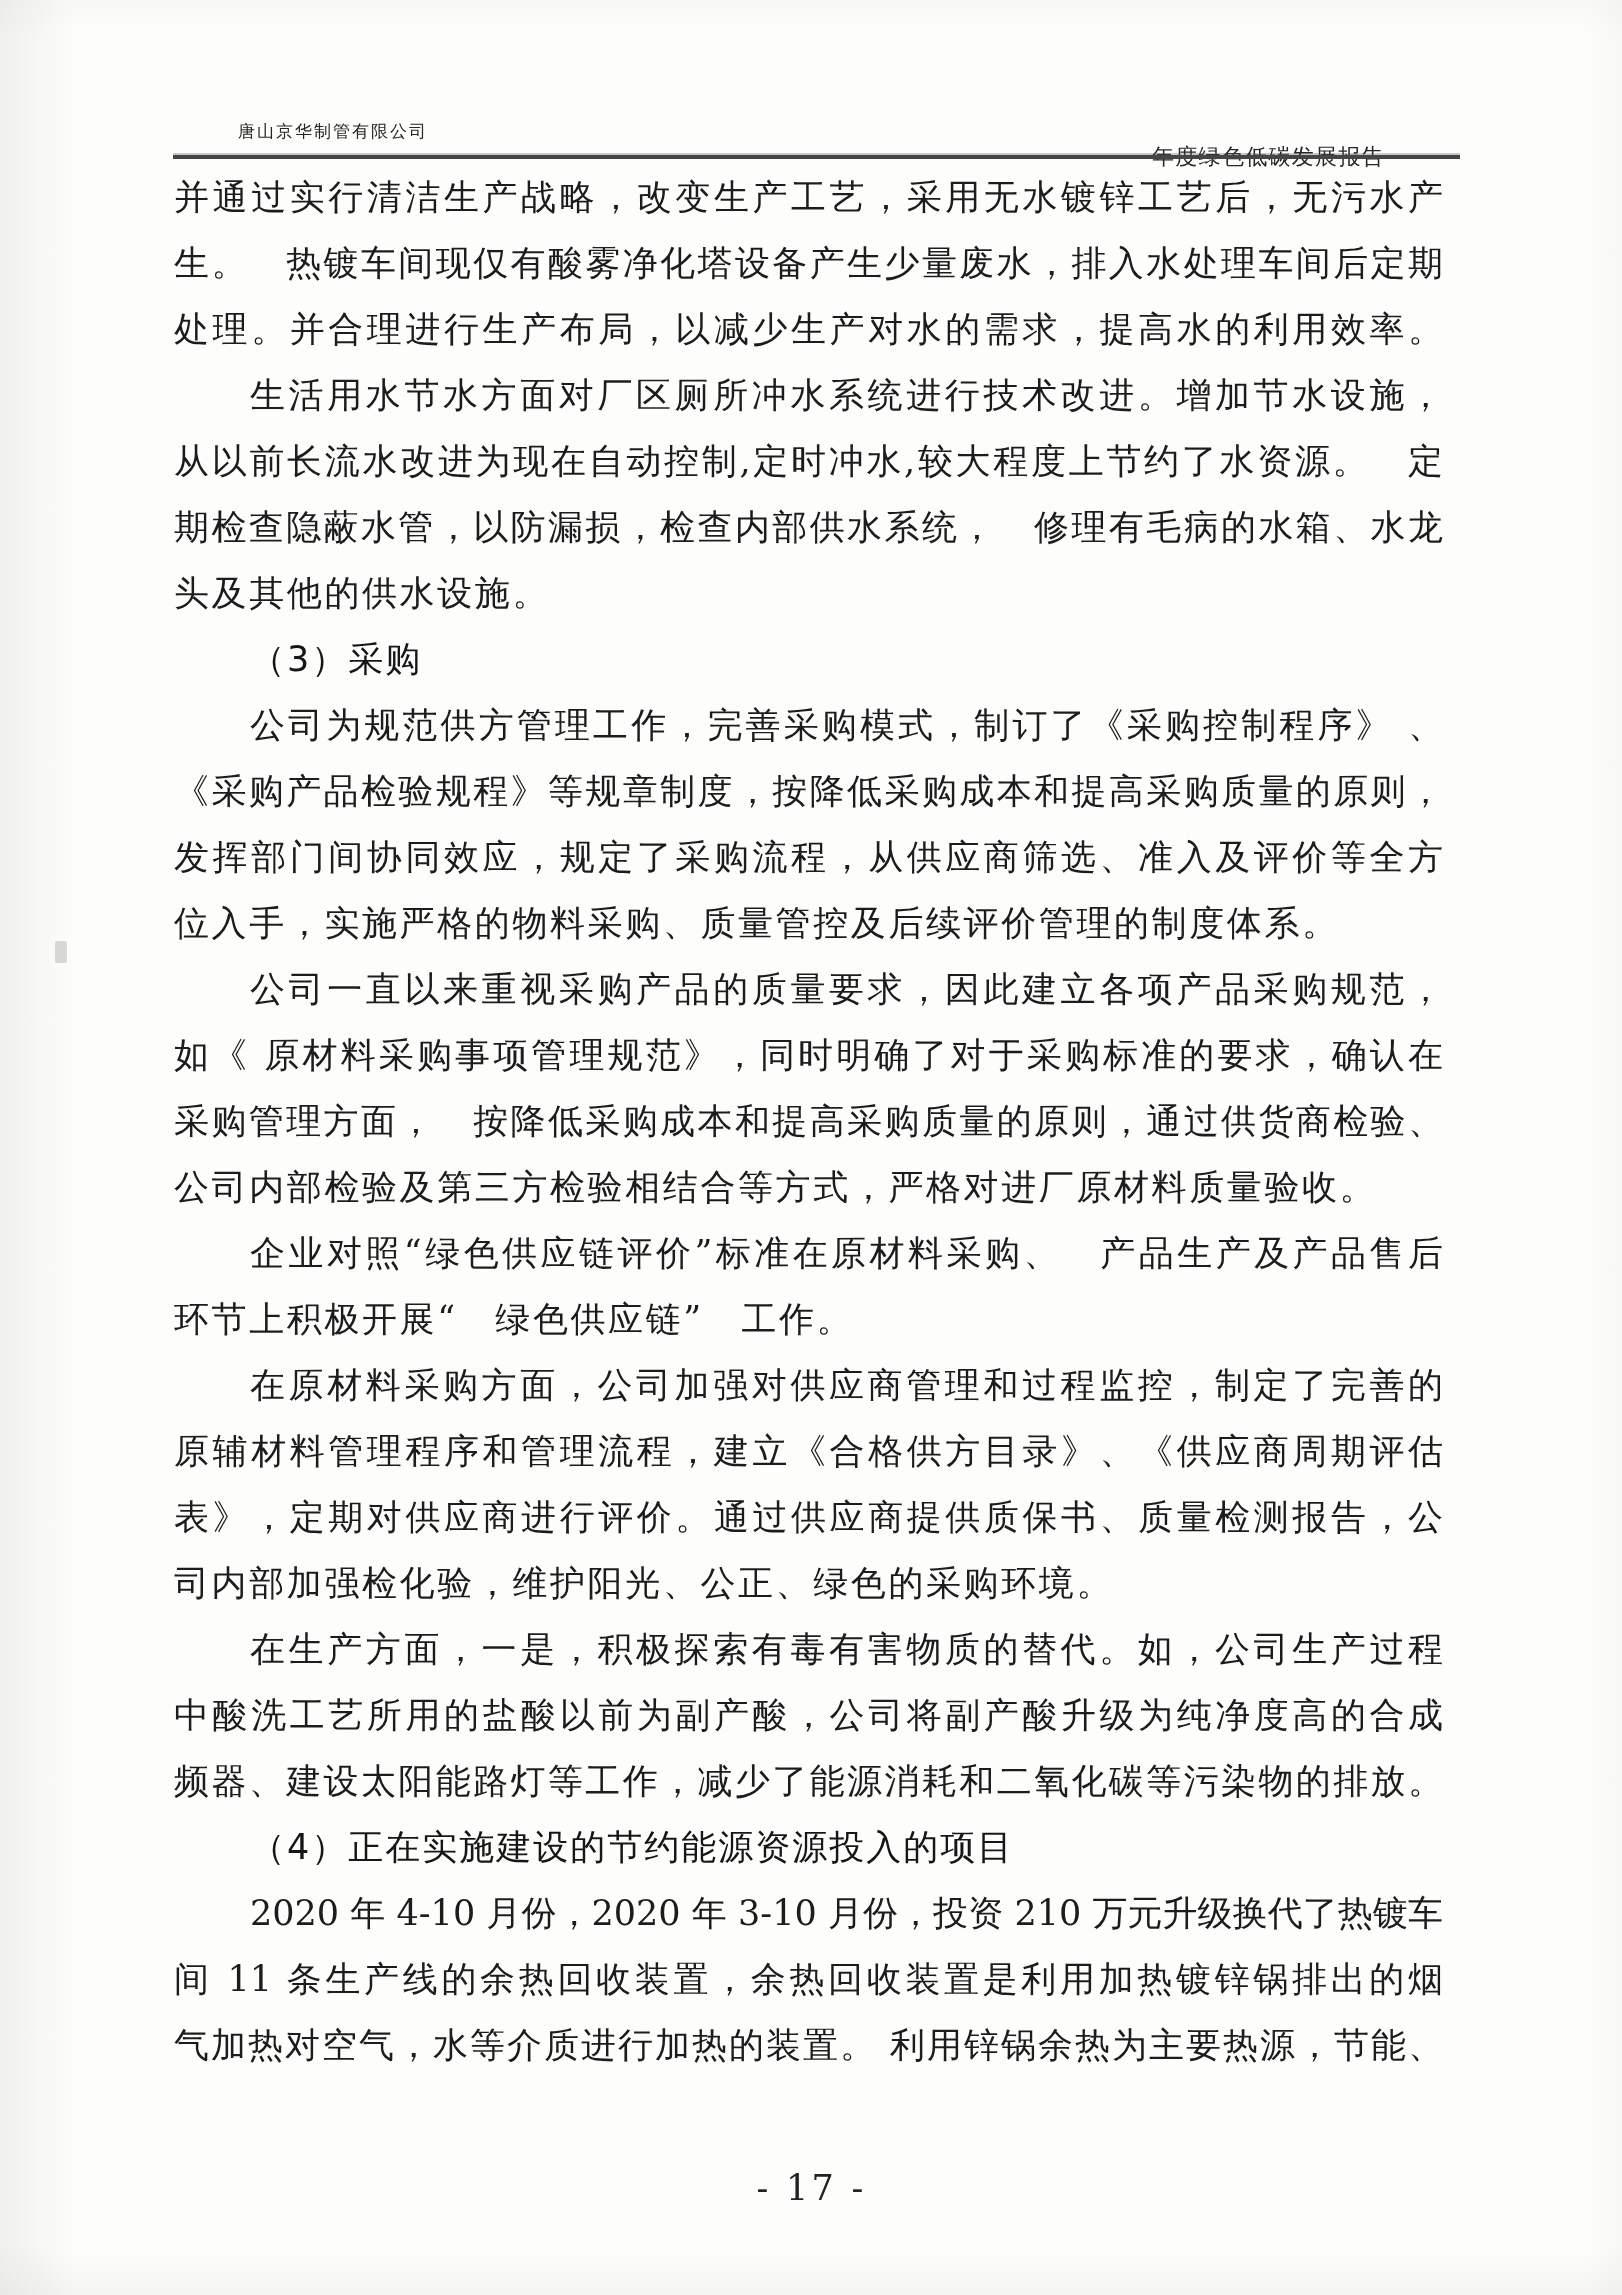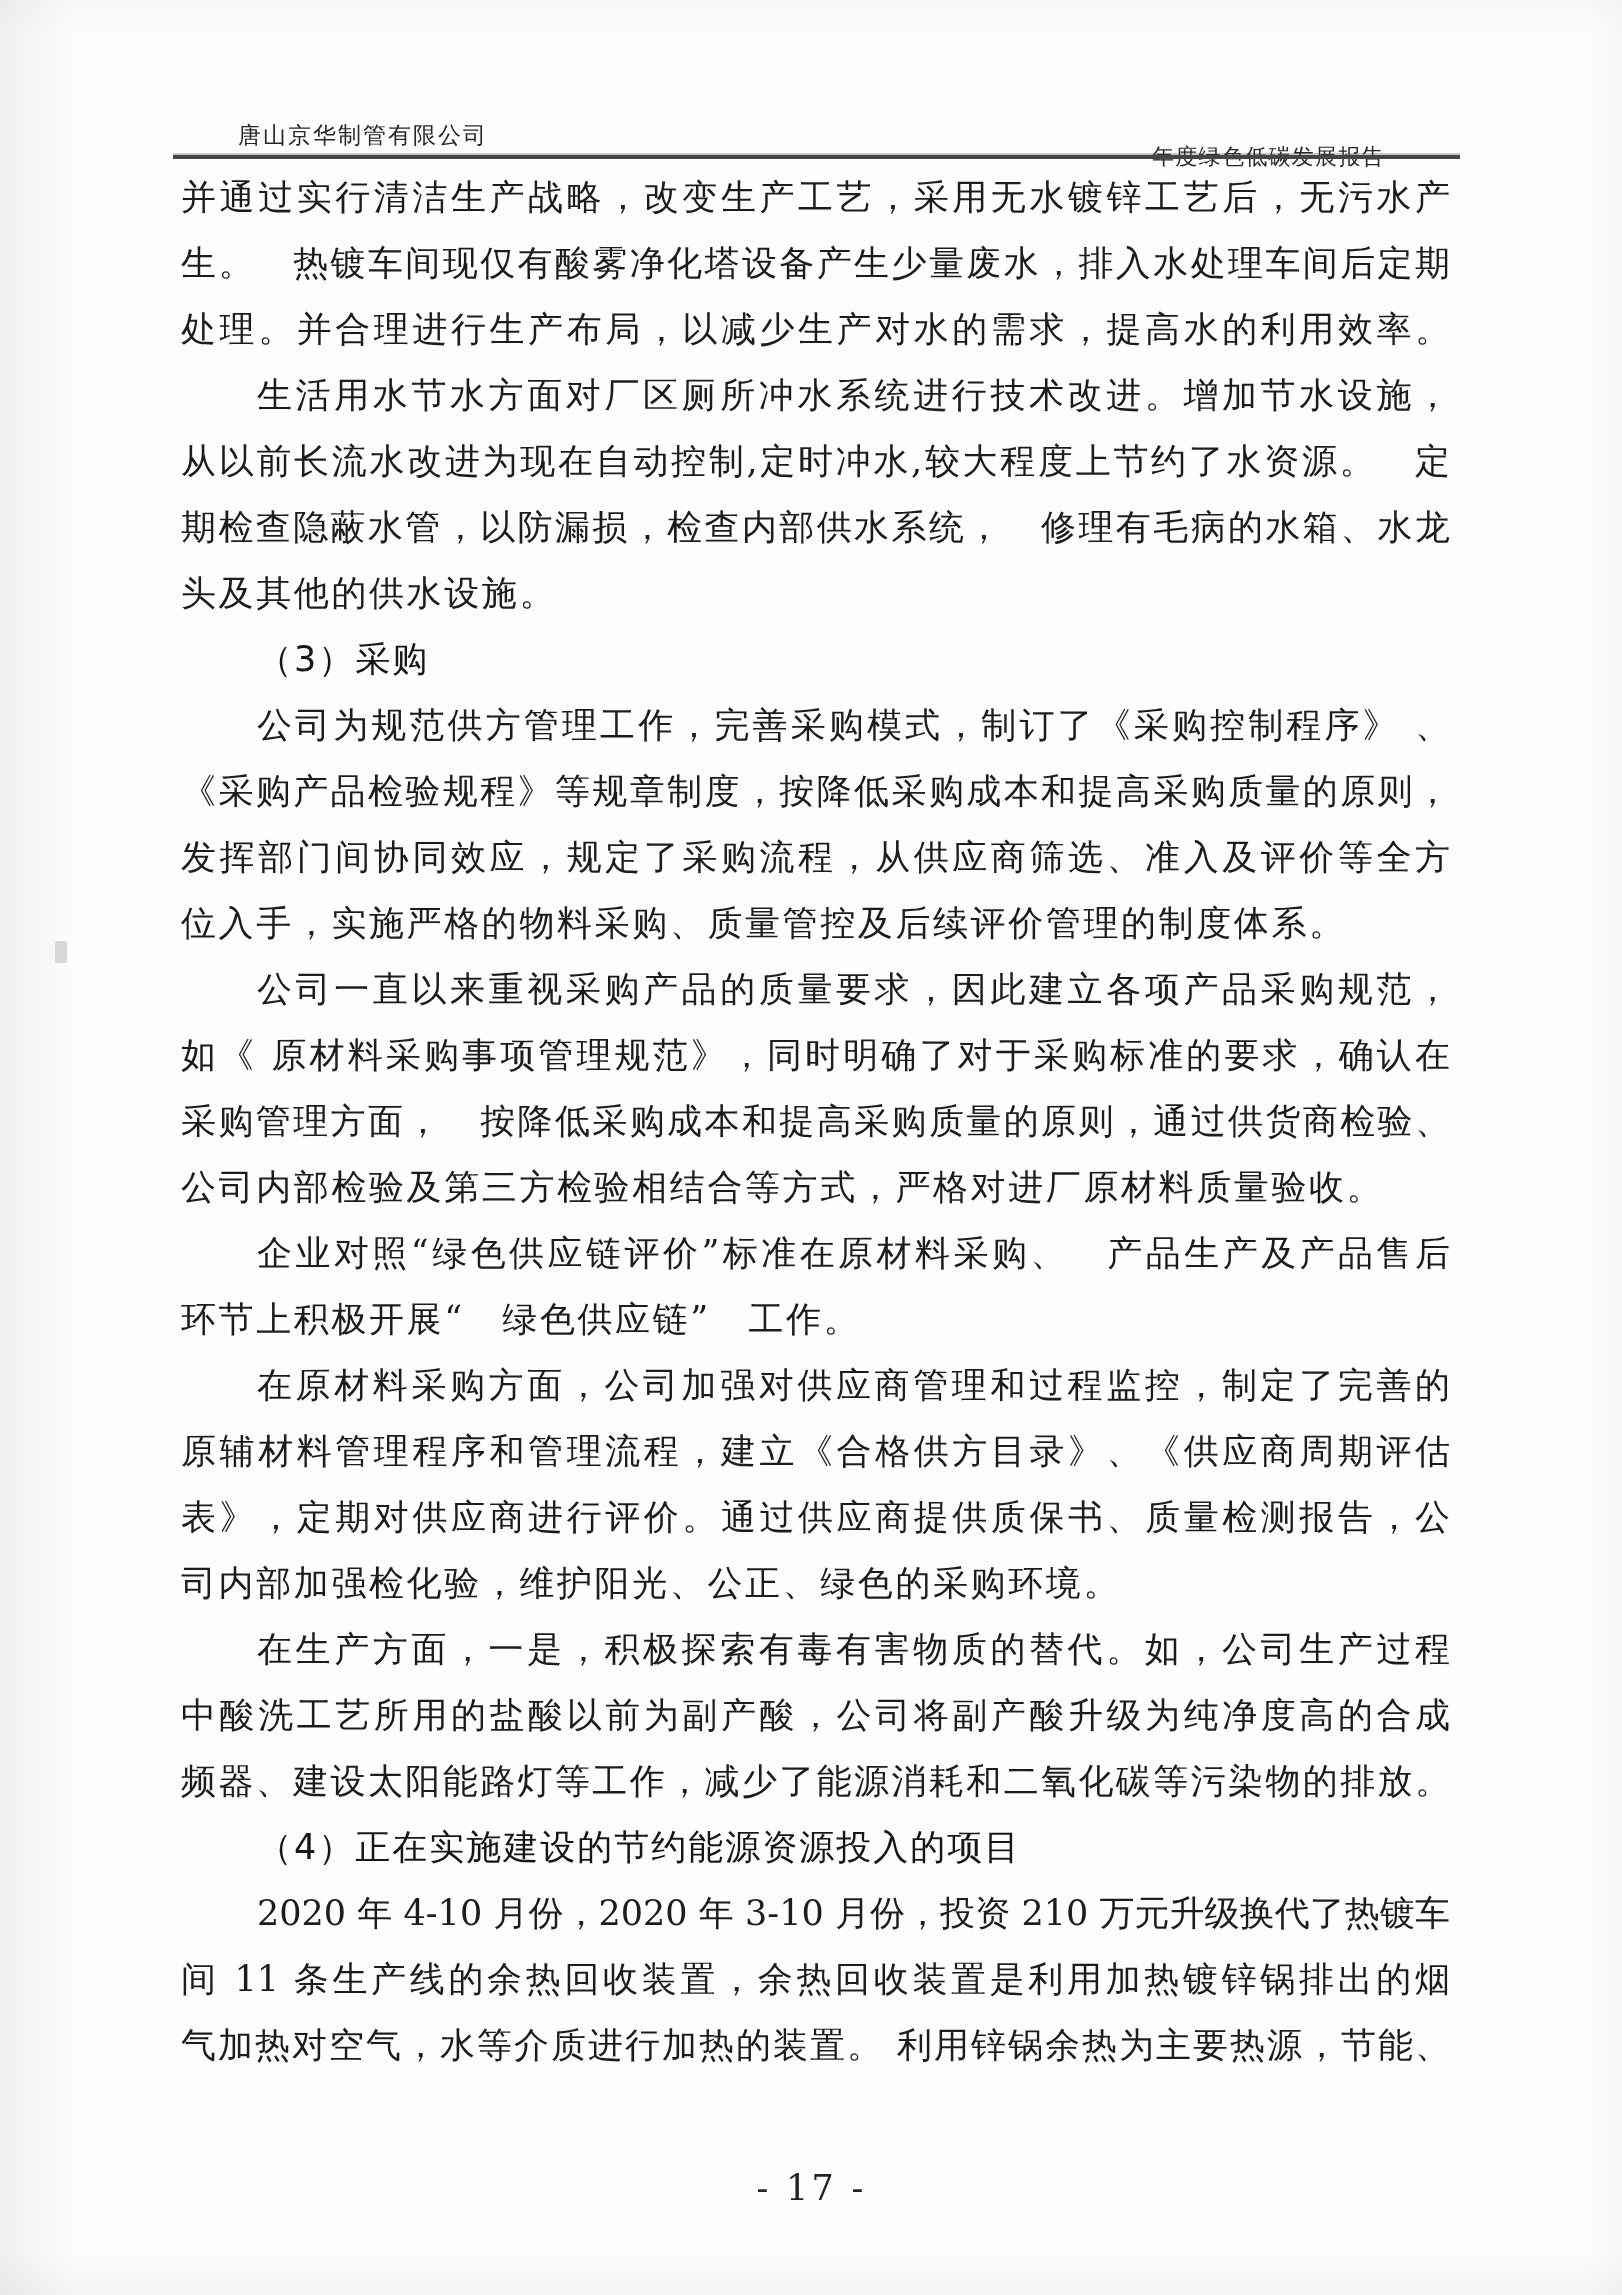--- a/index.html
+++ b/index.html
@@ -18,33 +18,33 @@
       linear-gradient(to left,  rgba(140,140,140,0.05), rgba(140,140,140,0) 39px),
       linear-gradient(to top,   rgba(130,130,130,0.07), rgba(130,130,130,0) 46px),
       linear-gradient(to bottom,rgba(130,130,130,0.04), rgba(130,130,130,0) 36px);
   }
   .speck{
     position:absolute;left:55px;top:941px;width:11.8px;height:22px;
     background:rgba(110,110,110,0.25);border-radius:2.6px;
   }
   .h-left{
     position:absolute;left:238px;top:120px;
-    font-size:23px;letter-spacing:2px;color:#262626;white-space:pre;
+    font-size:17px;letter-spacing:2px;color:#262626;white-space:pre;
   }
   .h-right{
     position:absolute;left:1152px;top:122px;
     font-size:22px;letter-spacing:1.3px;color:#262626;white-space:pre;margin-top:20px;
   }
   .rule{
     position:absolute;left:173px;top:155px;width:1287px;height:3.9px;
     background:#454545;
     box-shadow:0 -2px 0 rgba(80,80,80,0.30);
   }
   .content{
-    position:absolute;left:181px;top:164px;width:1269px;
+    position:absolute;left:174px;top:164px;width:1269px;
   }
   .line{
     font-size:35px;height:66px;line-height:66px;
     white-space:pre;letter-spacing:2.6px;color:#1c1c1c;
   }
   .line.fill{
     white-space:normal;letter-spacing:0;
     text-align:justify;text-align-last:justify;
     overflow:hidden;
   }

